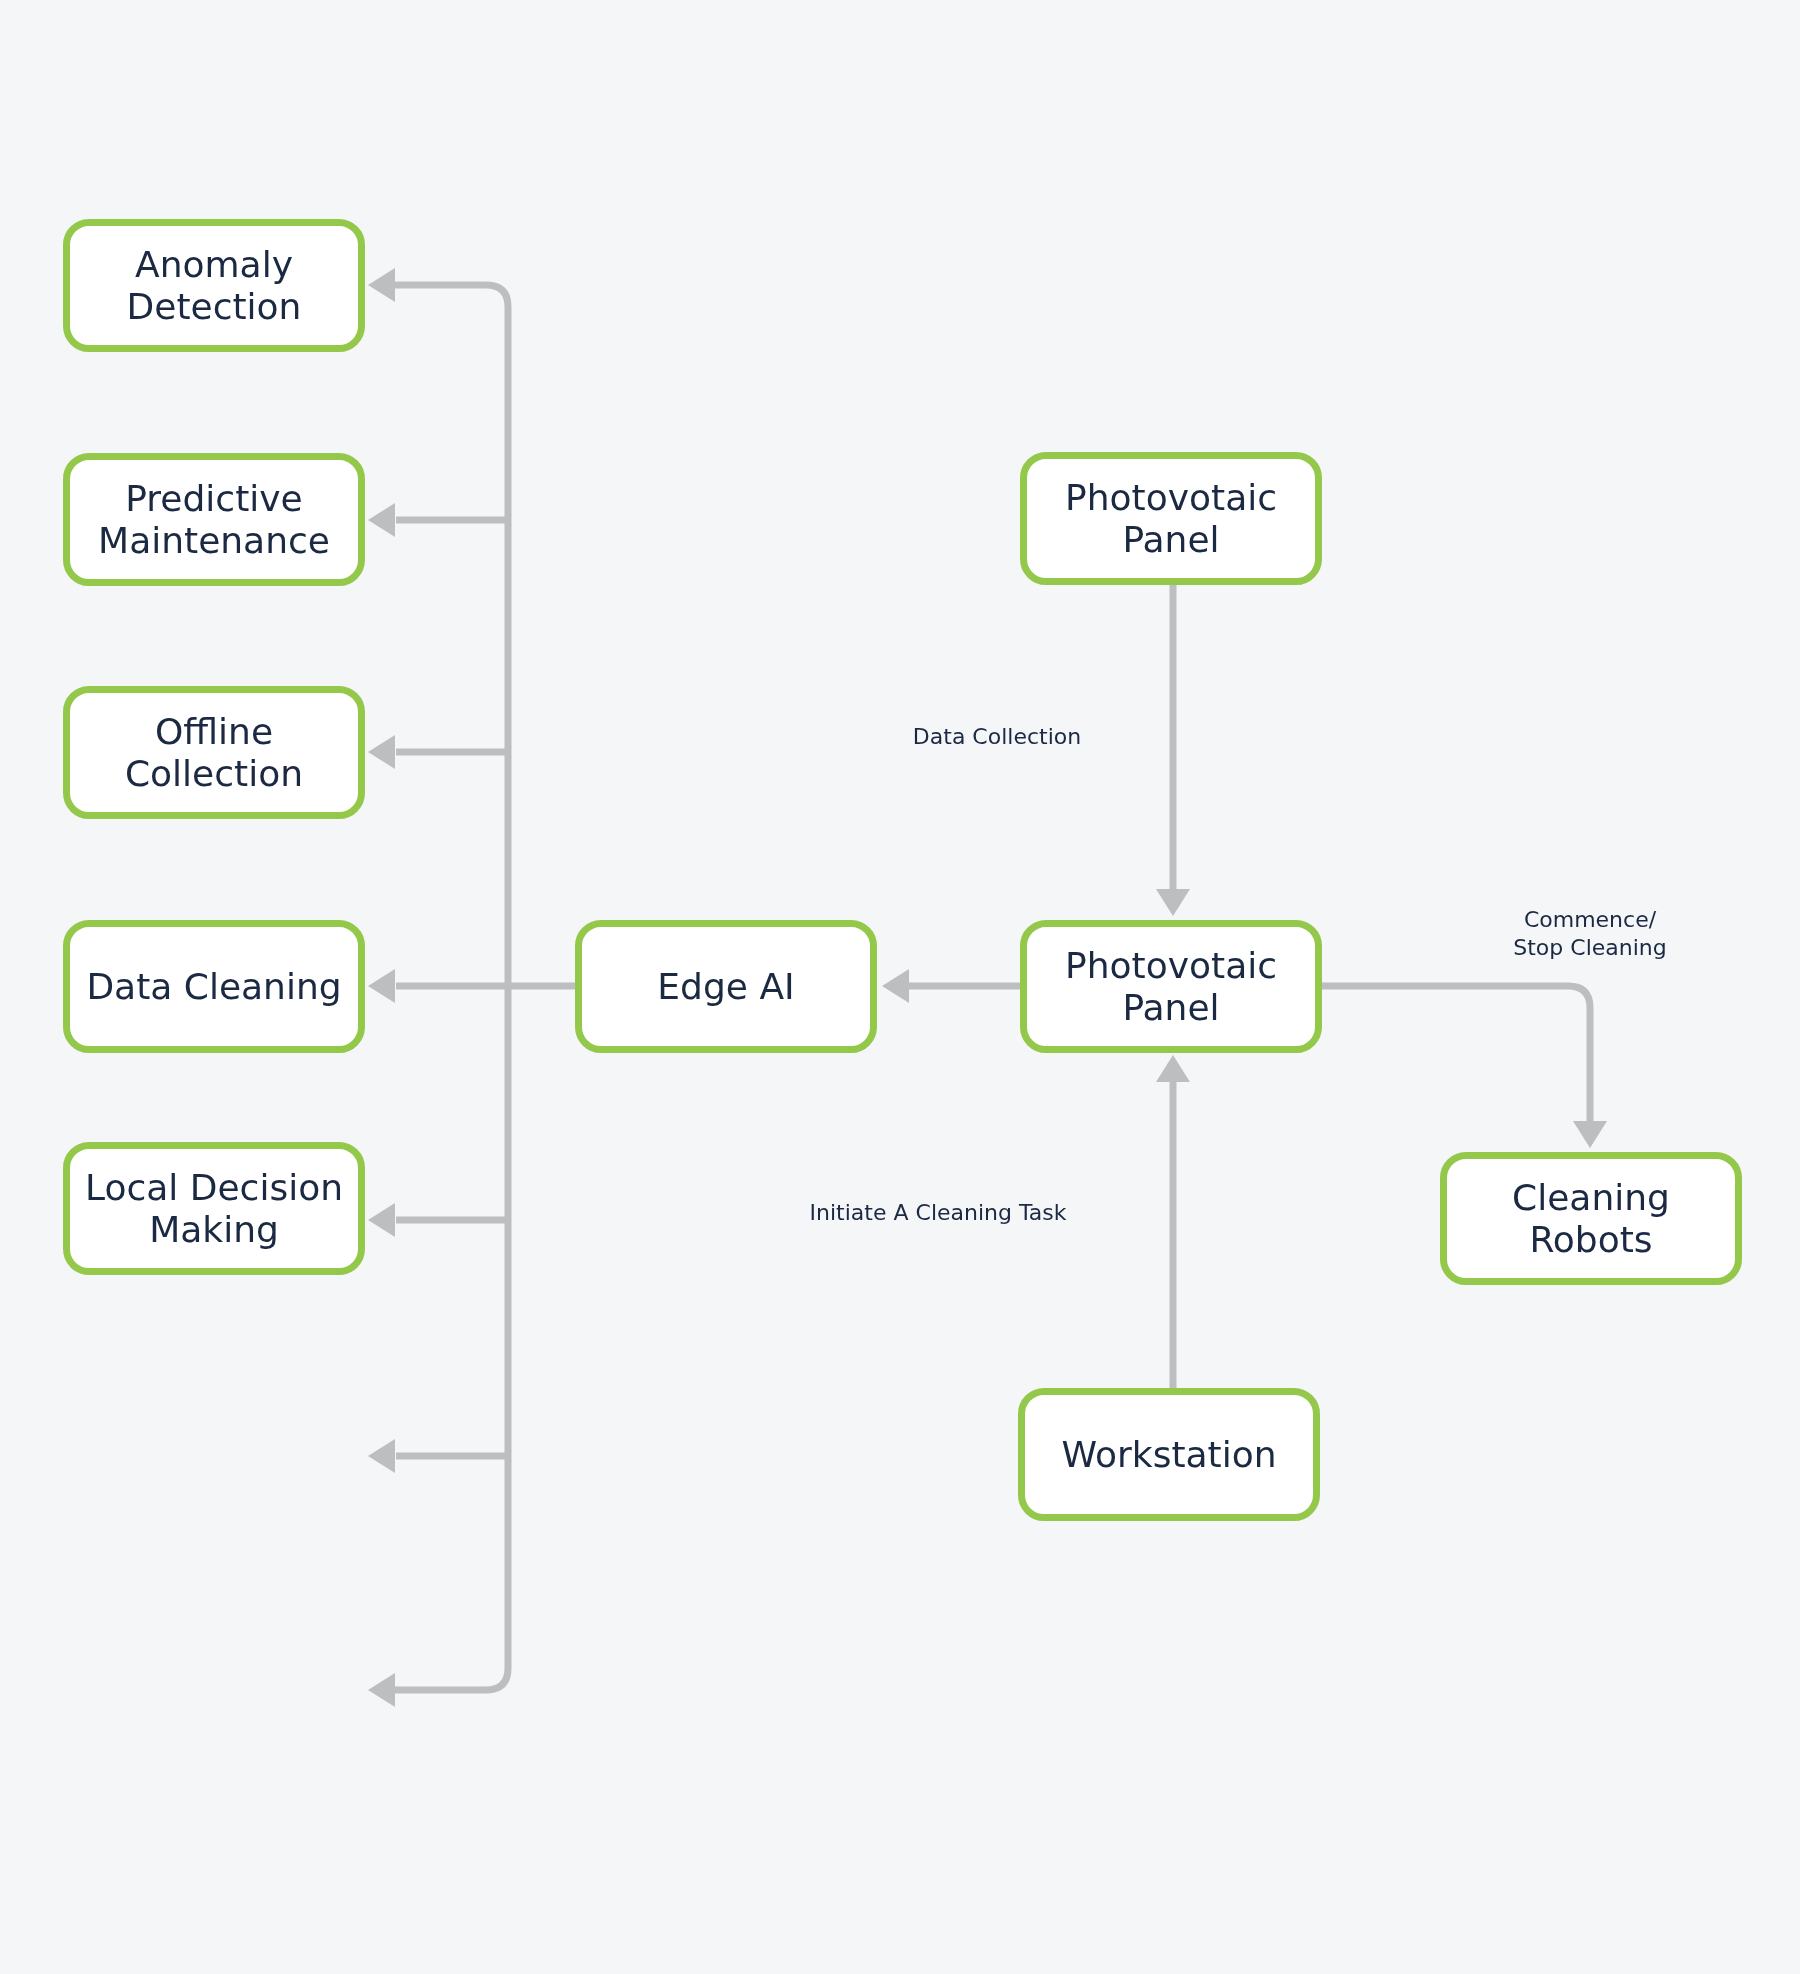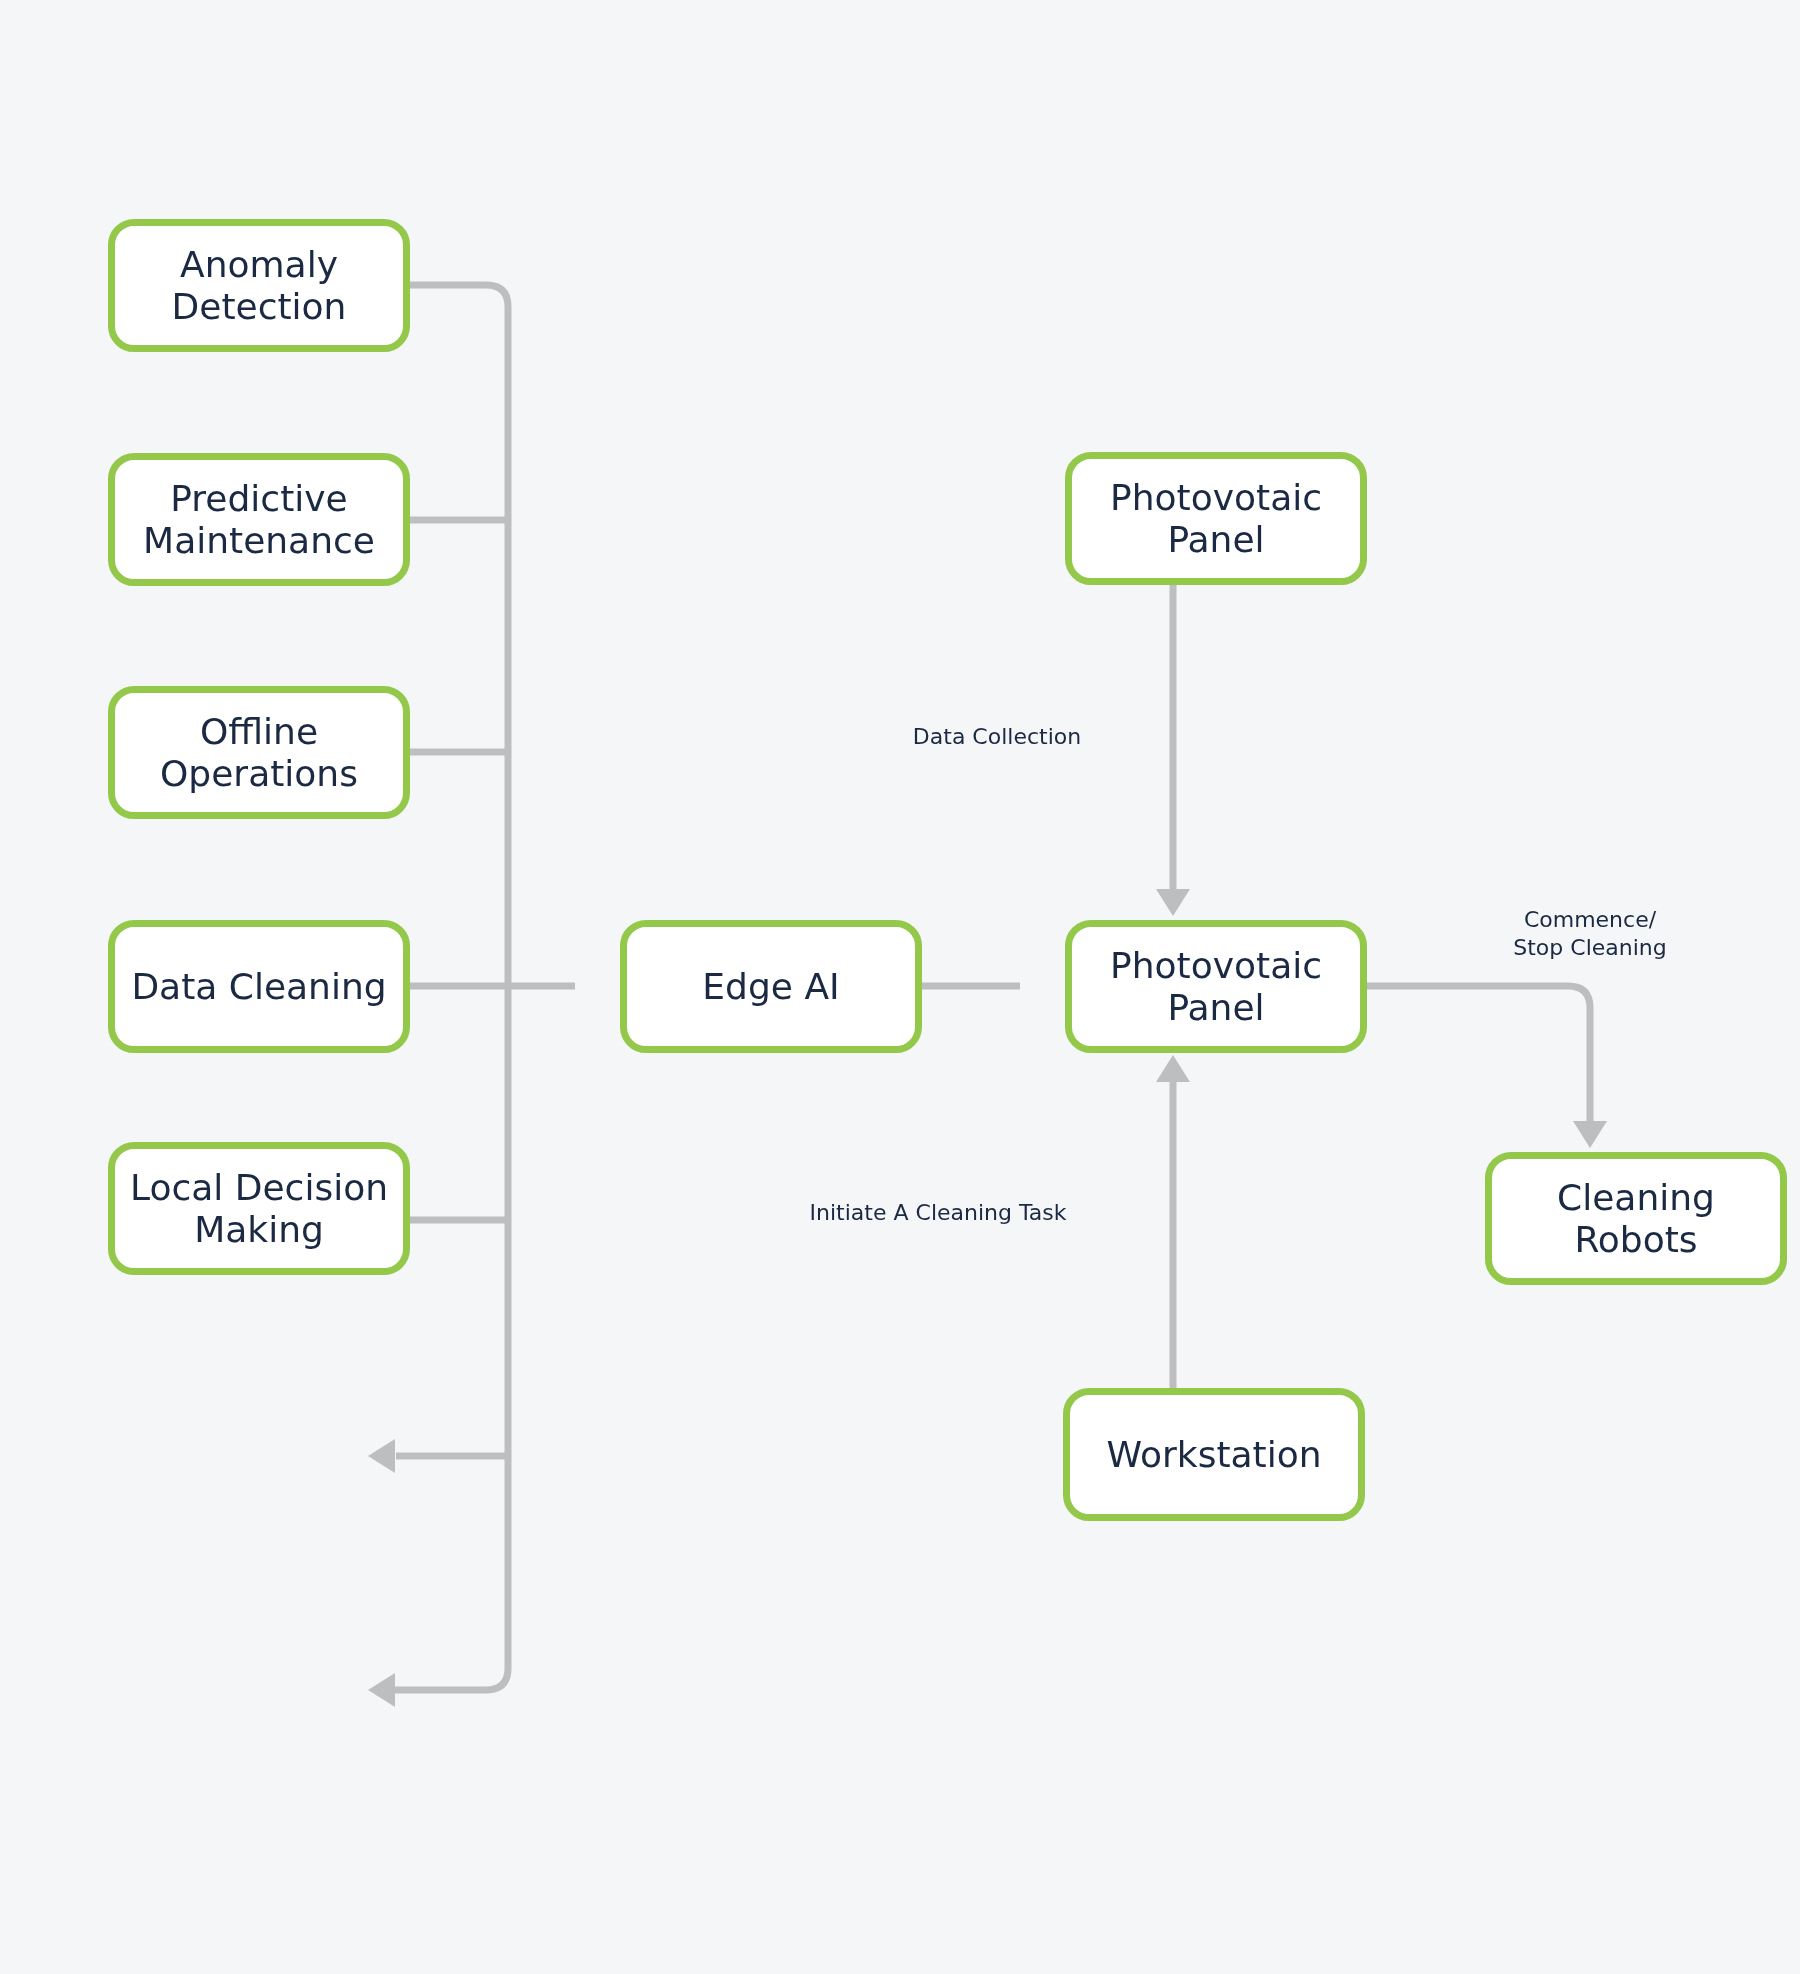--- a/index.html
+++ b/index.html
@@ -35,21 +35,20 @@
     stroke:none;
   }
   .node{
     position:absolute;
     width:302px;height:133px;
     background:var(--node-fill);
     border:7px solid var(--green);
     border-radius:26px;
     display:flex;align-items:center;justify-content:center;
     text-align:center;
-    margin-left:45px;
   }
   .node-label{
     color:var(--navy);
     font-size:36px;
     line-height:1.16;
     white-space:pre-line;
   }
   .edge-label{
     position:absolute;
     transform:translate(-50%,-50%);
@@ -100,21 +99,21 @@
   <div class="node" style="left:63px;top:219px">
     <span class="node-label">Anomaly
 Detection</span>
   </div>
   <div class="node" style="left:63px;top:453px">
     <span class="node-label">Predictive
 Maintenance</span>
   </div>
   <div class="node" style="left:63px;top:686px">
     <span class="node-label">Offline
-Operations</span>
+Collection</span>
   </div>
   <div class="node" style="left:63px;top:920px">
     <span class="node-label">Data Cleaning</span>
   </div>
   <div class="node" style="left:63px;top:1142px">
     <span class="node-label">Local Decision
 Making</span>
   </div>
 
   <div class="node" style="left:575px;top:920px">

